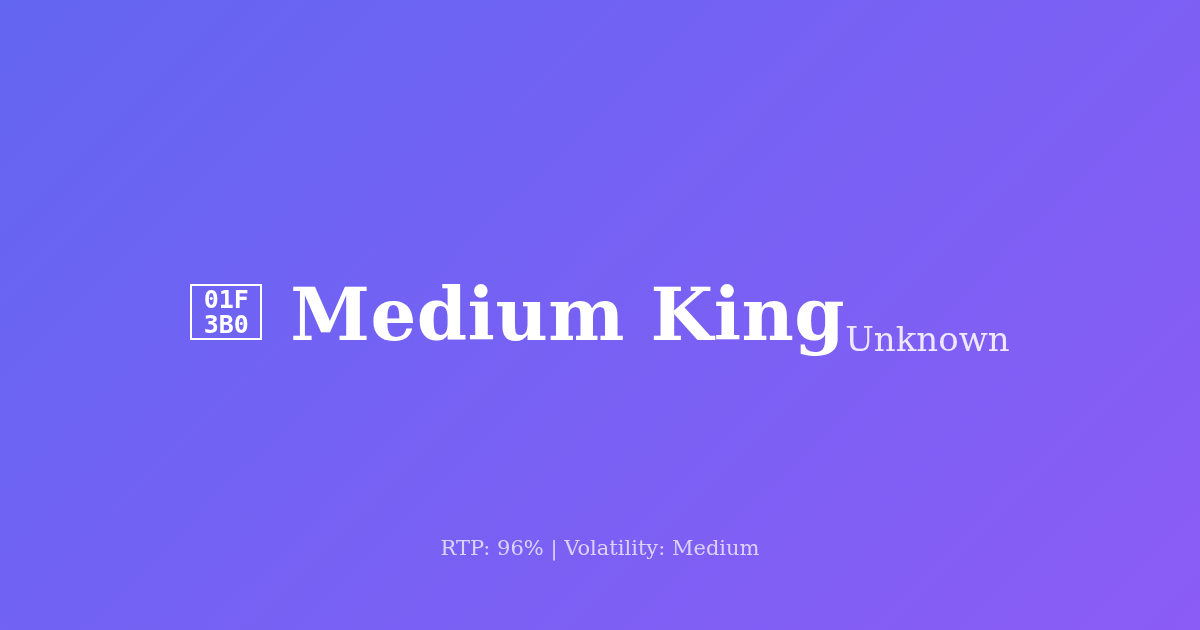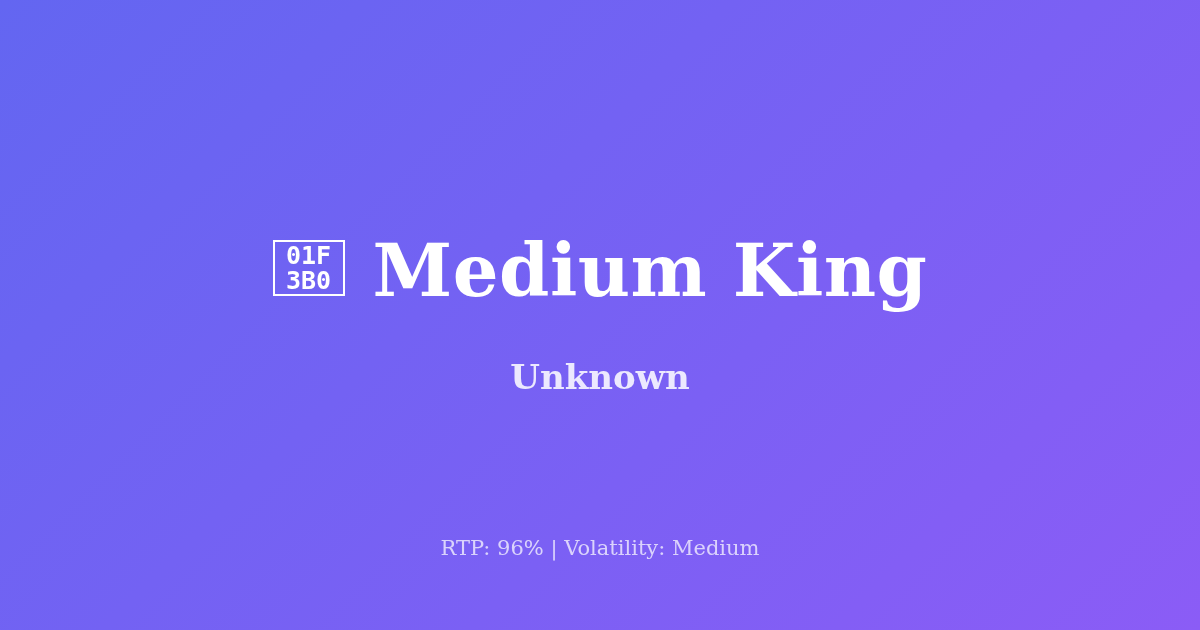--- a/index.html
+++ b/index.html
@@ -27,21 +27,21 @@
     overflow: hidden;
   }
 
   .center-block {
     position: absolute;
     left: 0;
     right: 0;
     top: 0;
     bottom: 0;
     display: flex;
-    flex-direction: column;
+    flex-direction: row;
     align-items: center;
     justify-content: center;
   }
 
   .title-row {
     display: flex;
     flex-direction: row;
     align-items: center;
     justify-content: center;
     gap: 28px;
@@ -77,21 +77,21 @@
     font-weight: 700;
     font-size: 72px;
     letter-spacing: 0.5px;
     white-space: nowrap;
   }
 
   .subtitle {
     margin-top: 48px;
     color: rgba(255, 255, 255, 0.86);
     font-family: "DejaVu Serif", "Liberation Serif", serif;
-    font-weight: 700;
+    font-weight: 400;
     font-size: 34px;
     white-space: nowrap;
   }
 
   .footer-meta {
     position: absolute;
     left: 0;
     right: 0;
     bottom: 70px;
     text-align: center;

